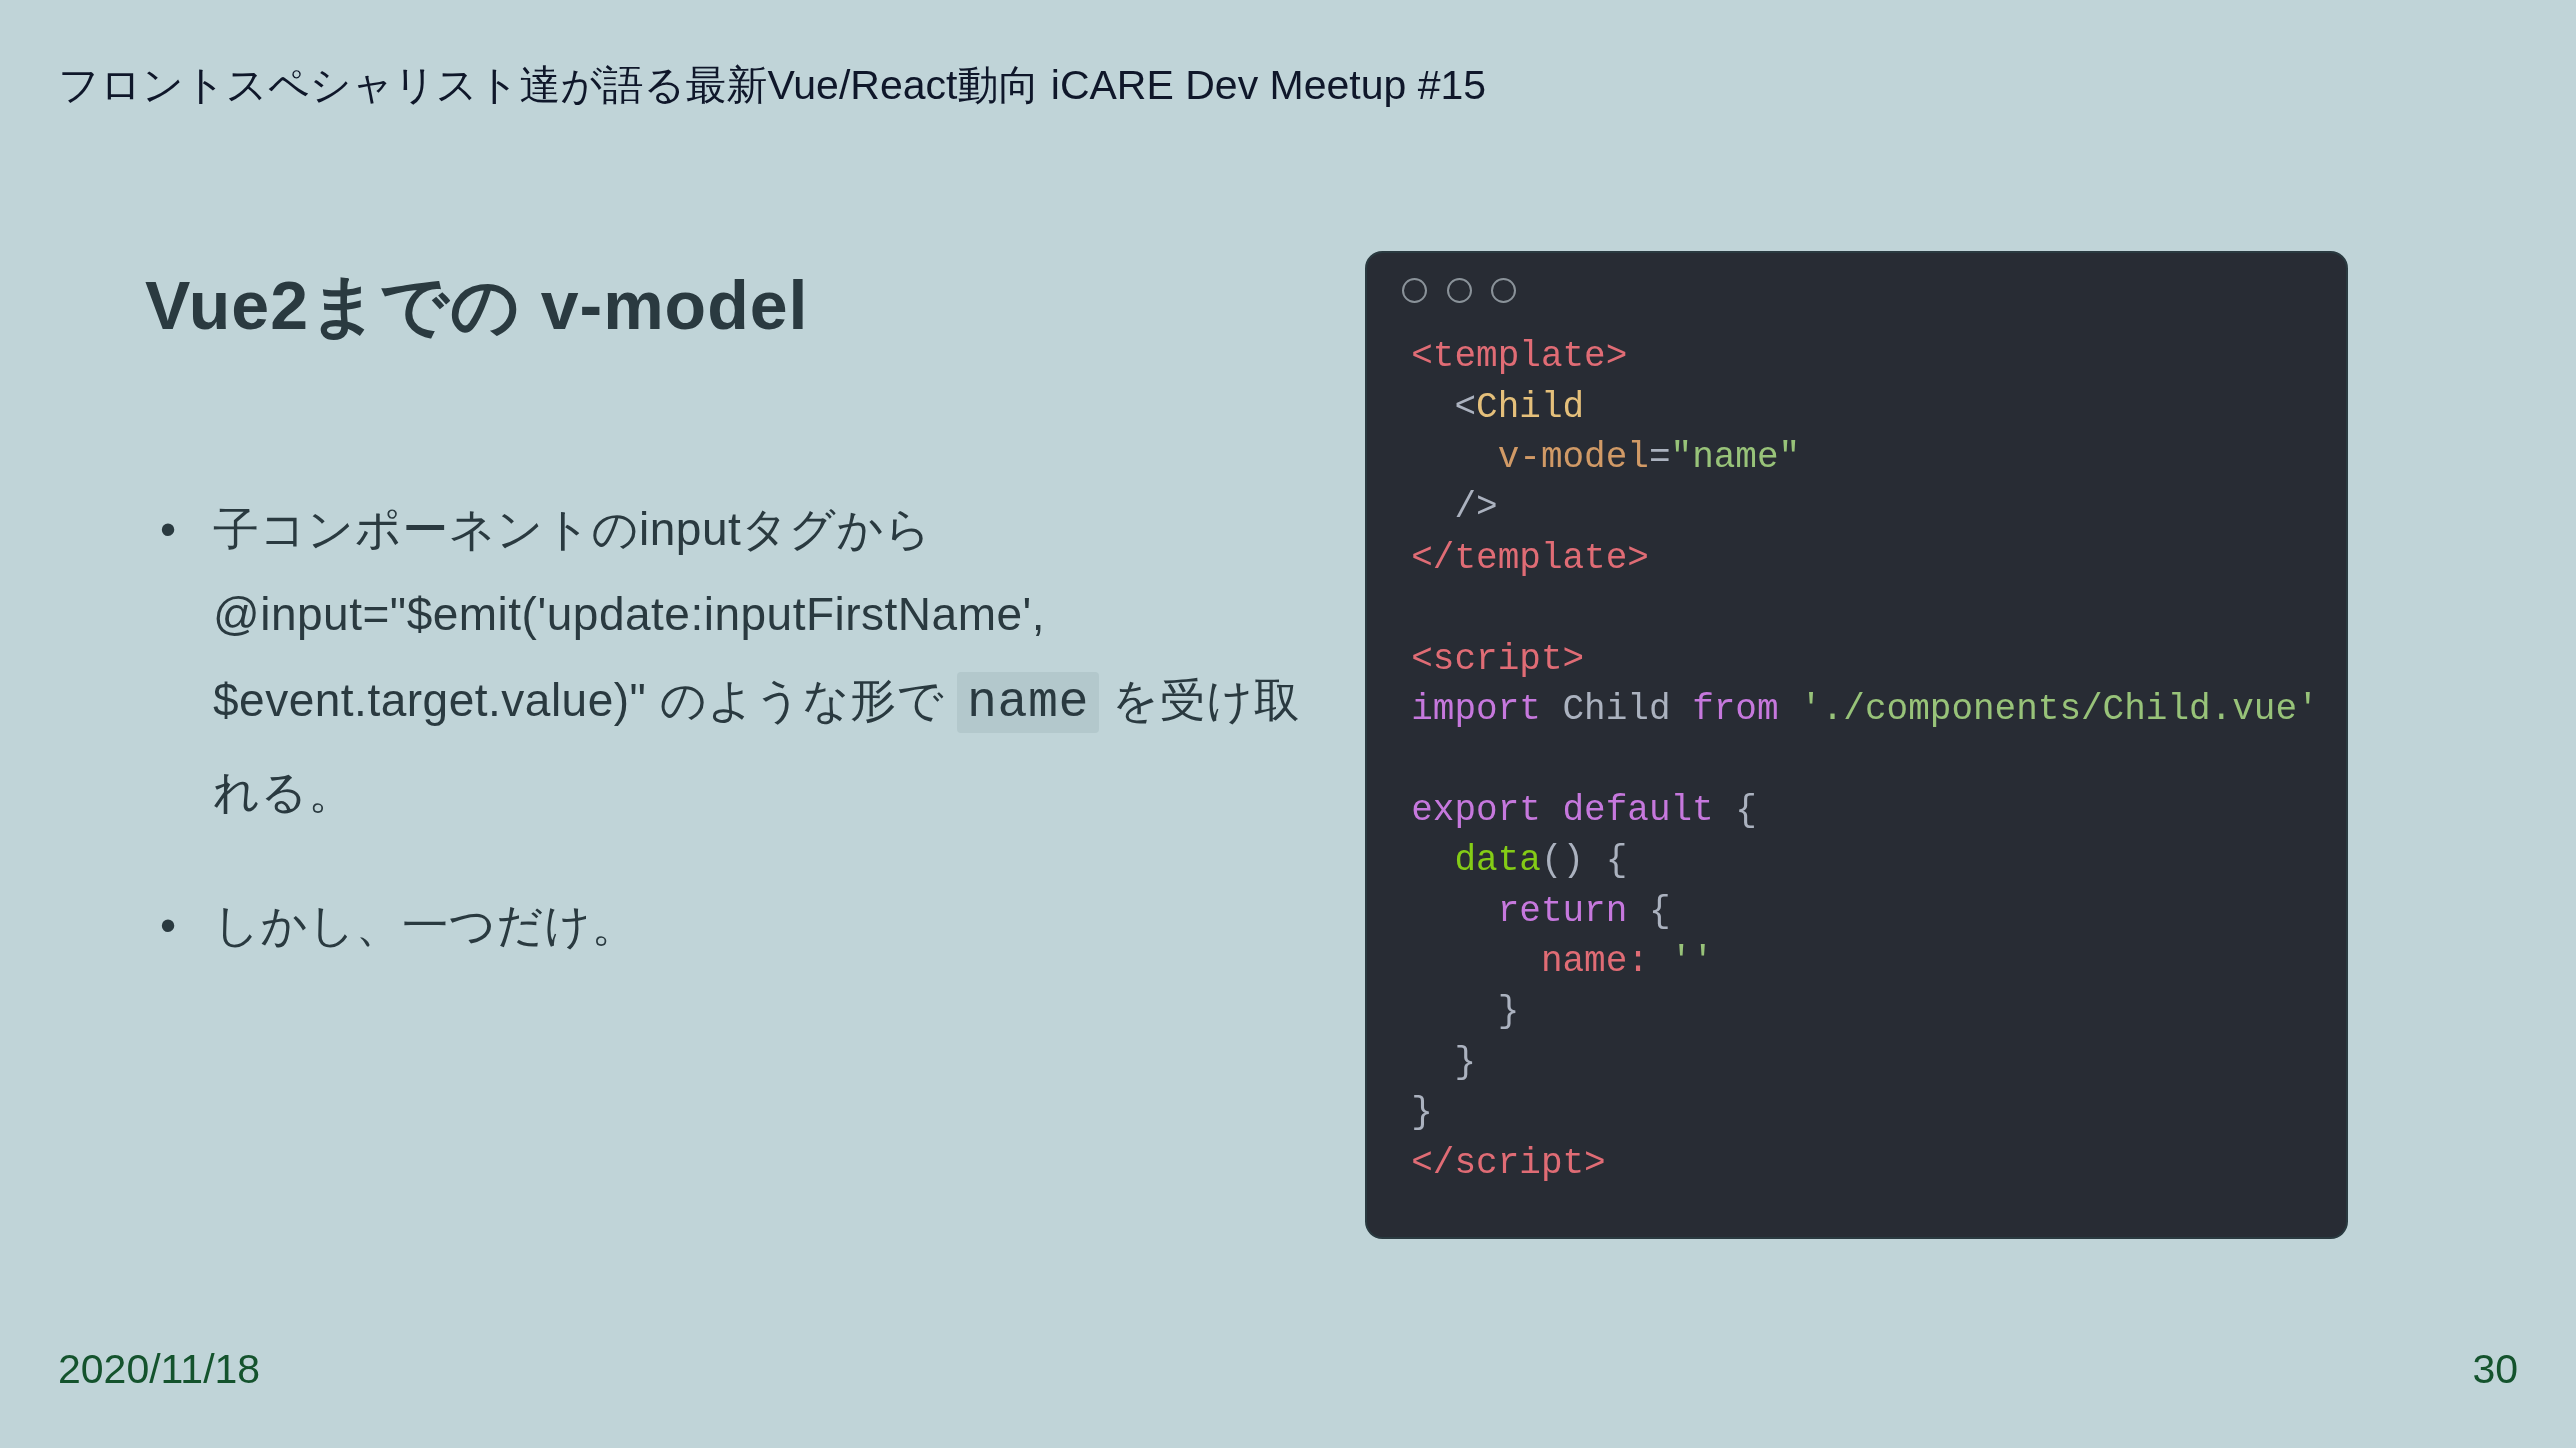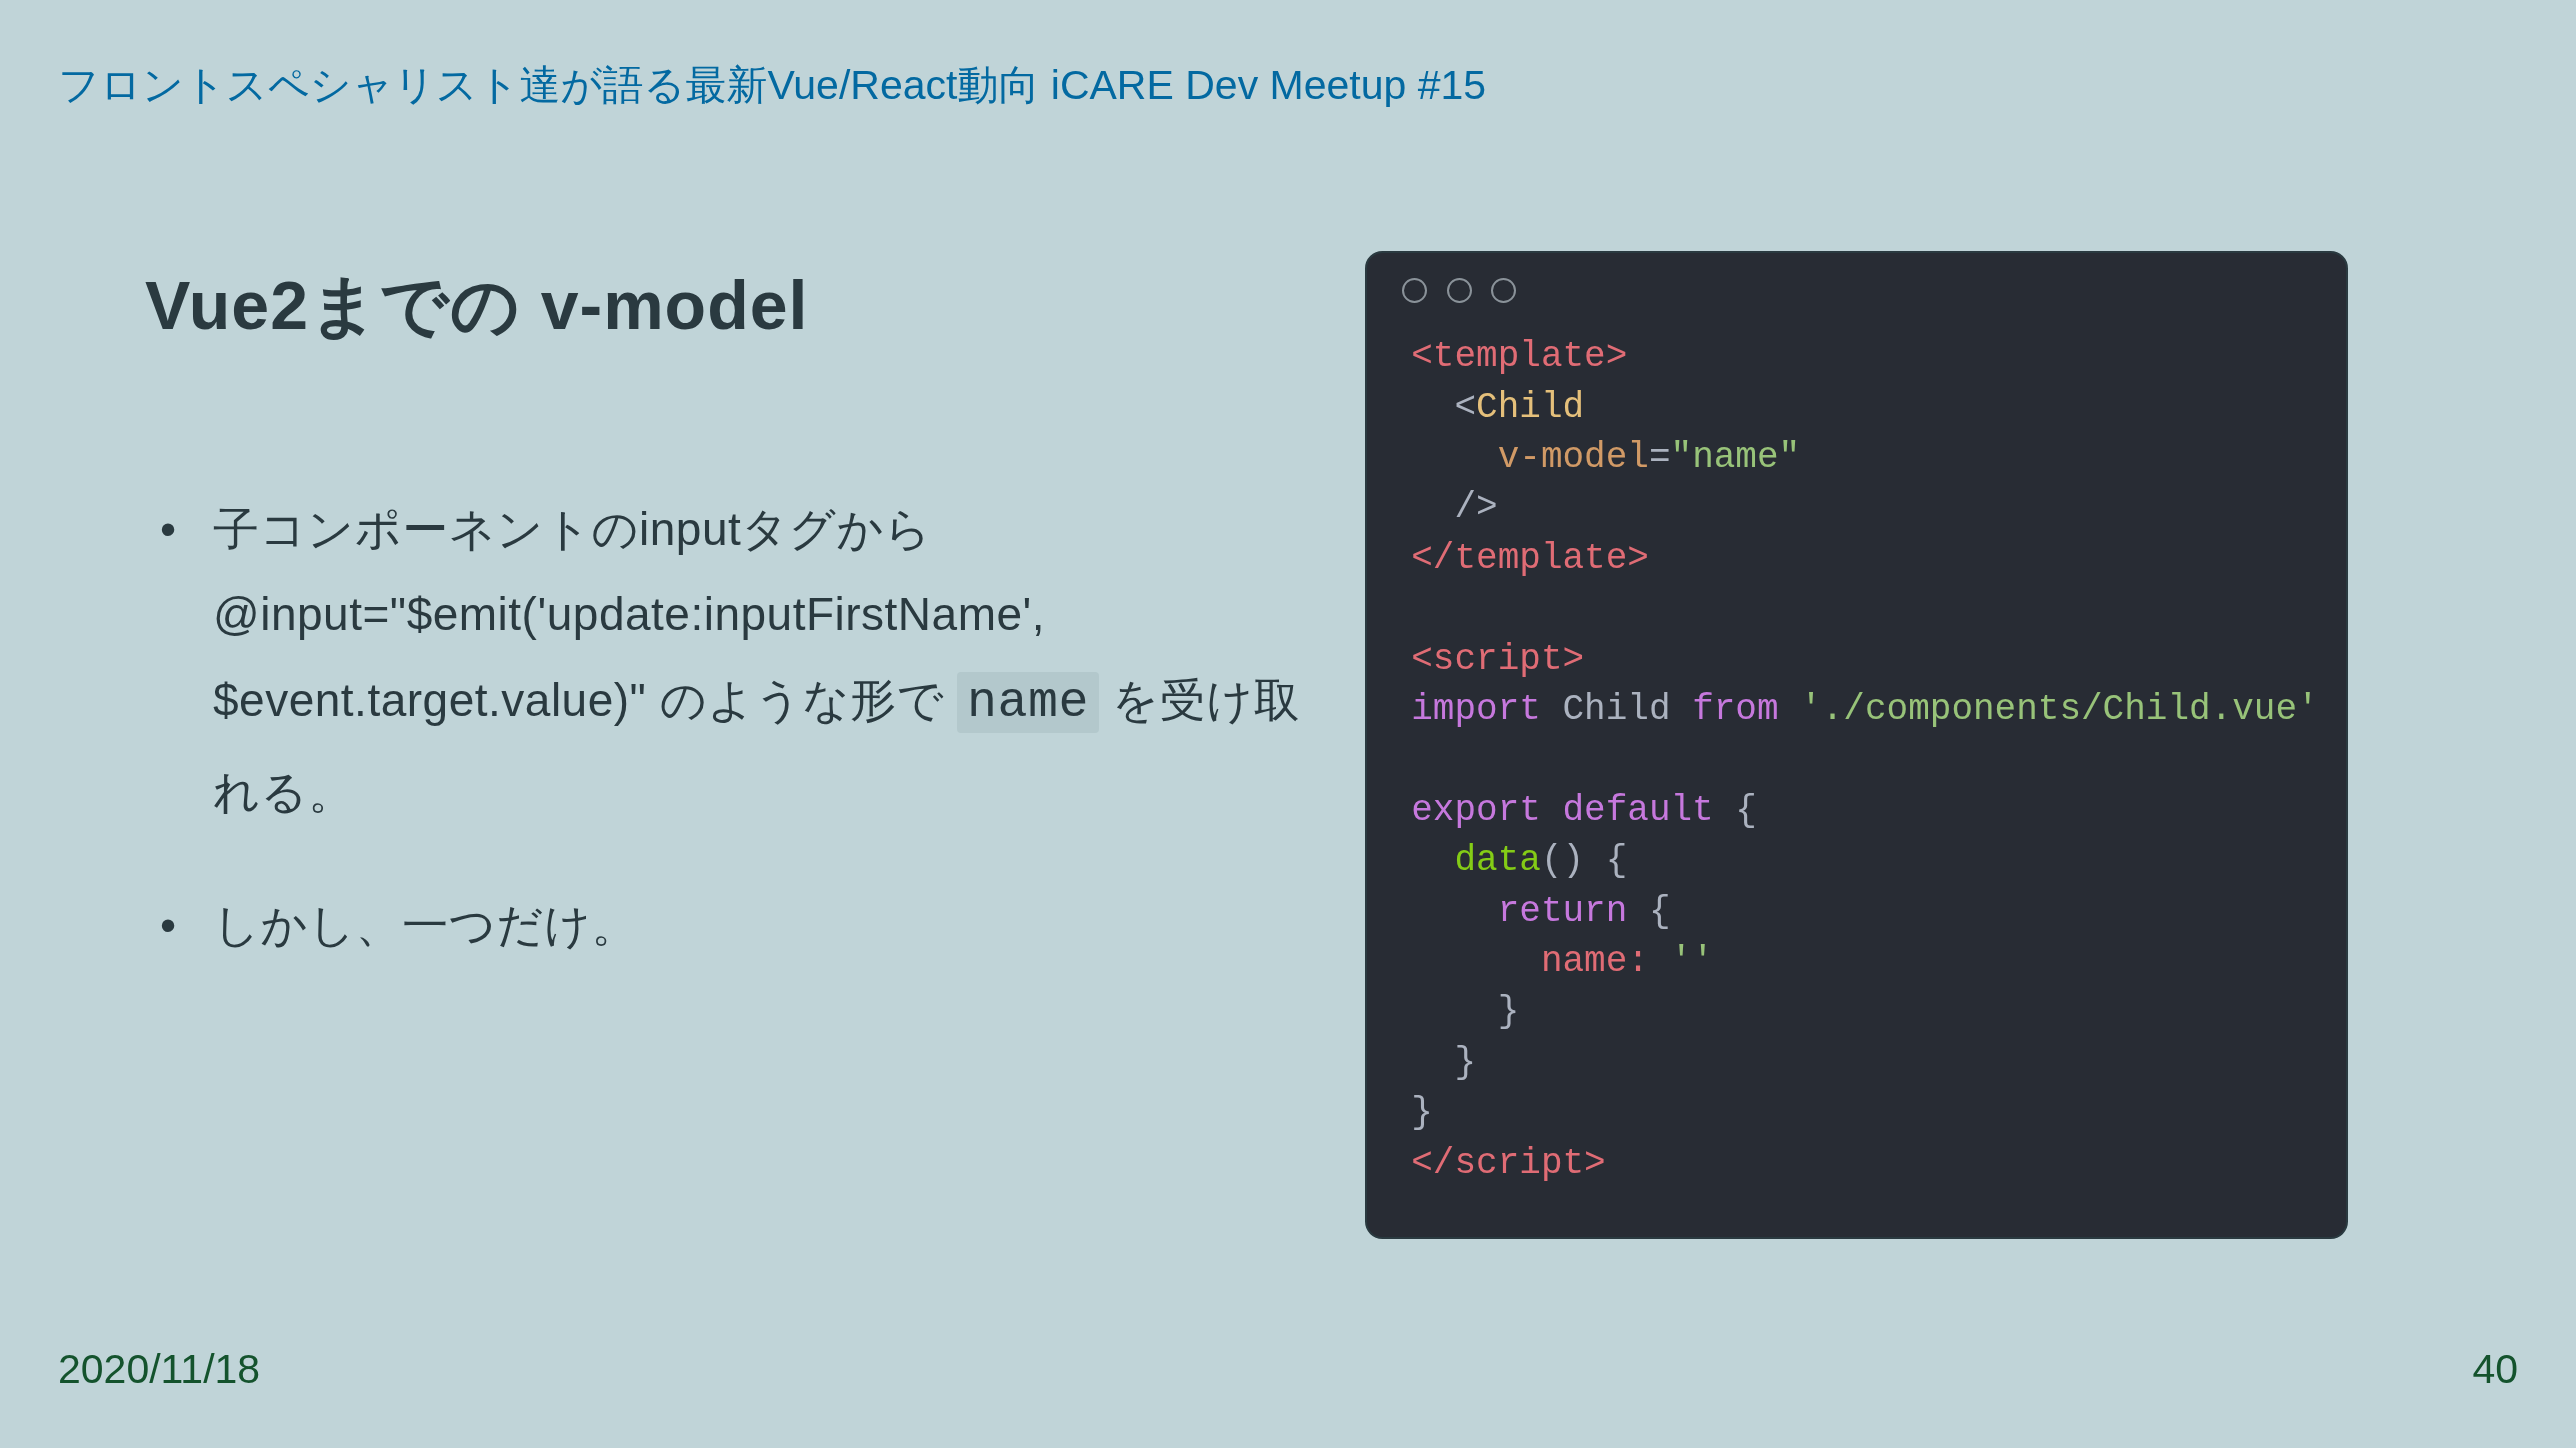--- a/index.html
+++ b/index.html
@@ -9,21 +9,21 @@
       background: #c0d4d8;
       font-family: -apple-system, BlinkMacSystemFont, "Hiragino Sans", "Hiragino Kaku Gothic ProN", sans-serif;
       position: relative;
       overflow: hidden;
     }
     .header {
       position: absolute;
       top: 58px;
       left: 58px;
       font-size: 41px;
-      color: #0369a1;
+      color: #0f172a;
       font-weight: 400;
     }
     .content-wrapper {
       display: flex;
       width: 100%;
       height: 100%;
       padding-top: 261px;
     }
     .left-panel {
       width: 53%;
@@ -152,15 +152,15 @@
 <span class="cm-gray">    }</span>
 <span class="cm-gray">  }</span>
 <span class="cm-gray">}</span>
 <span class="cm-red">&lt;/script&gt;</span></div>
     </div>
   </div>
 </div>
 
 <div class="footer">
   <span>2020/11/18</span>
-  <span>40</span>
+  <span>30</span>
 </div>
 
 
 </body></html>

